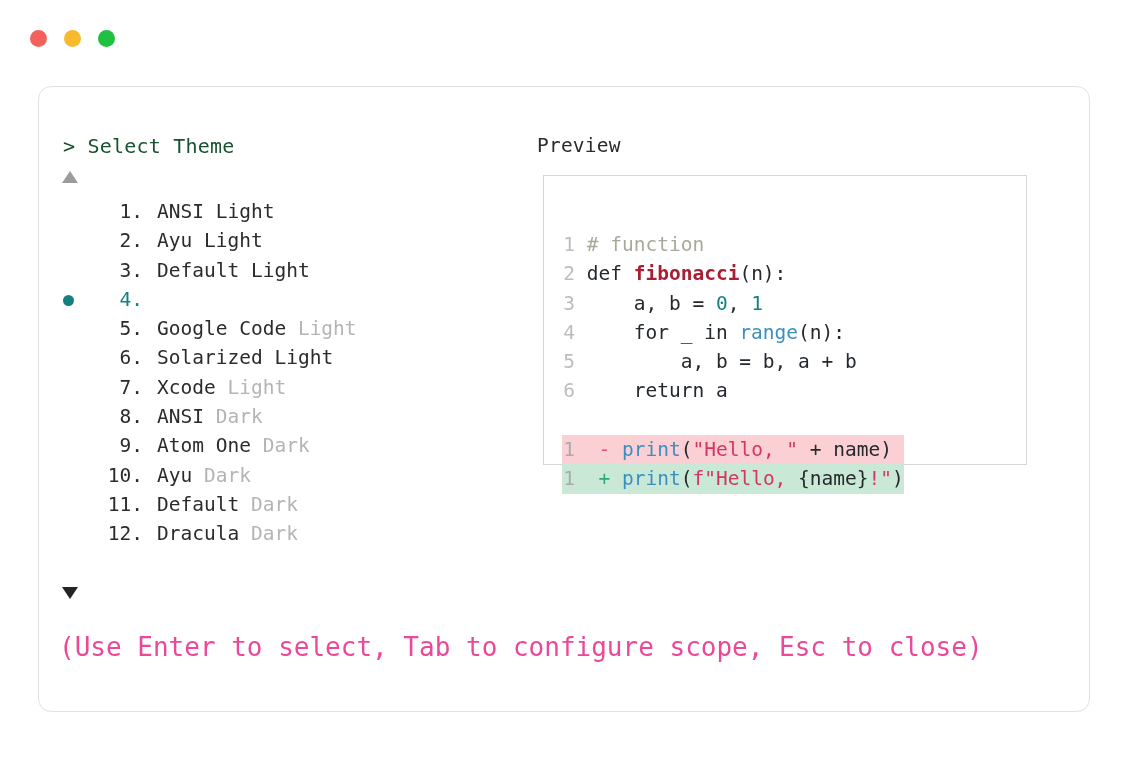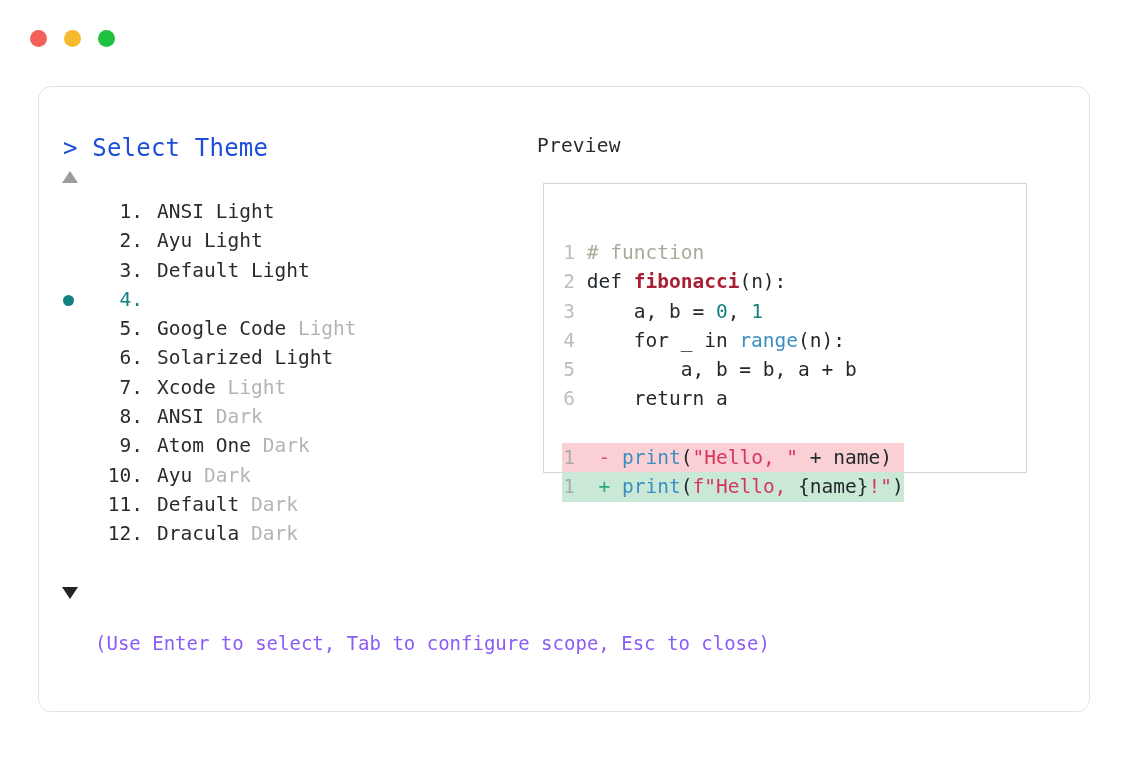--- a/index.html
+++ b/index.html
@@ -41,22 +41,22 @@
     border-radius: 13px;
     background: #ffffff;
     box-sizing: border-box;
   }
 
   
   .hdr-select {
     position: absolute;
     left: 24px;
     top: 47px;
-    font-size: 24px;
-    color: #1d4ed8;
+    font-size: 20px;
+    color: #14532d;
     letter-spacing: 0.2px;
     white-space: pre;
   }
   .hdr-preview {
     position: absolute;
     left: 498px;
     top: 47px;
     font-size: 19.5px;
     color: #2b2b2b;
     letter-spacing: 0.2px;
@@ -119,37 +119,35 @@
   }
   .theme-row.selected .theme-num,
   .theme-row.selected .theme-name { color: #148080; }
   .variant-dim { color: #b4b4b4; }
 
   
   .hint {
     position: absolute;
     left: 20px;
     top: 545px;
-    font-size: 19px;
-    color: #8b5cf6;
-    white-space: pre;
-    margin-left: 36px;
+    font-size: 26px;
+    color: #ec4899;
+    white-space: pre;
   }
 
   
   .preview-box {
     position: absolute;
     left: 504px;
     top: 88px;
     width: 484px;
     height: 290px;
     border: 1.5px solid #d6d6d6;
     background: #ffffff;
     box-sizing: border-box;
-    margin-top: 8px;
   }
   .code {
     position: absolute;
     left: 18px;
     top: 54px;
     font-size: 19.5px;
     line-height: 29.3px;
     white-space: pre;
   }
   .code-line { height: 29.3px; white-space: pre; }

